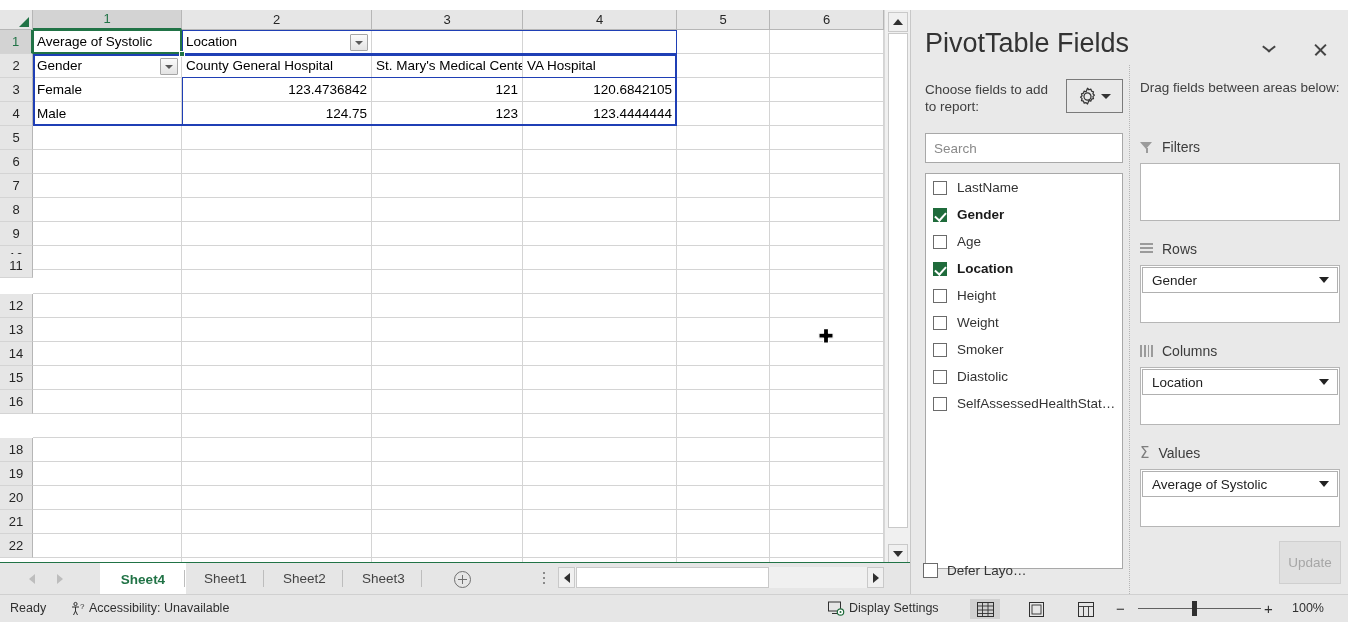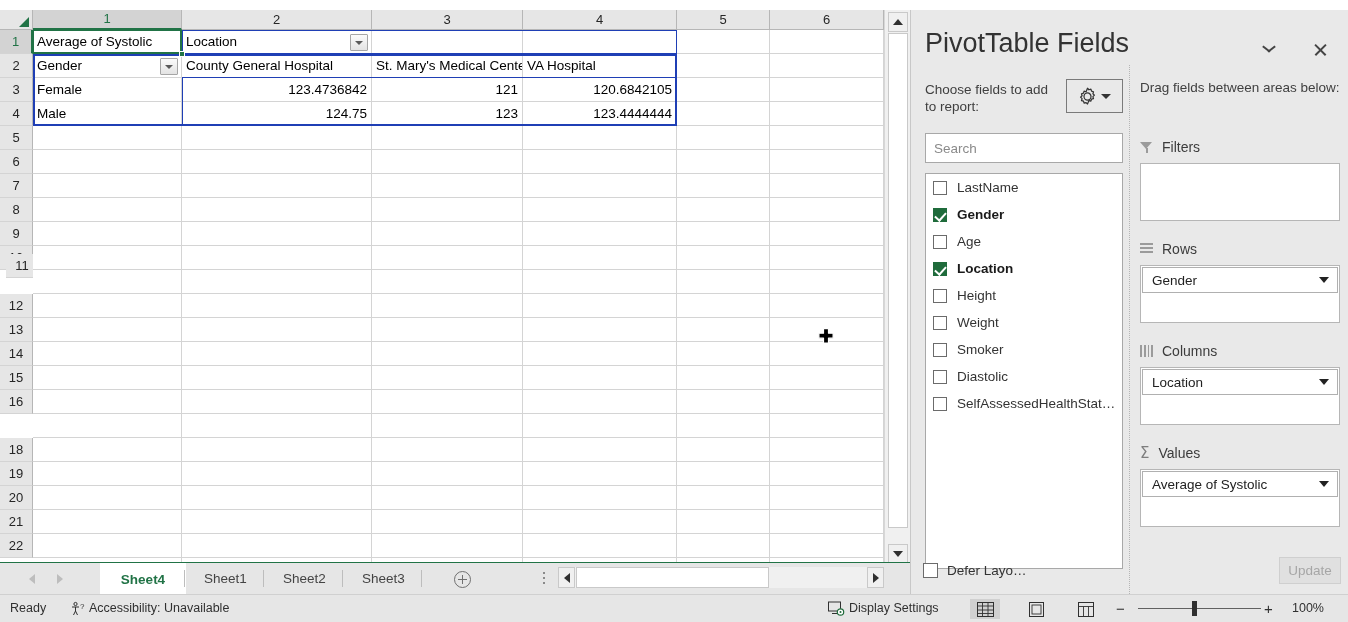--- a/index.html
+++ b/index.html
@@ -171,21 +171,21 @@
   .ic-rows { width:13px;height:12px; }
   .ic-rows span { display:block;height:2px;background:#9b9b9b;margin-bottom:2px; }
   .ic-cols { width:13px;height:12px;display:flex;gap:2px; }
   .ic-cols span { display:block;width:2px;height:12px;background:#9b9b9b; }
   .ic-sigma { font-size:15px;color:#7e7e7e;line-height:13px;font-family:"DejaVu Sans",sans-serif; }
 
   .deferrow { position: absolute; left: 12px; bottom: 16px; display:flex; align-items:center; }
   .defercb { width: 15px; height: 15px; border: 1px solid #6b6b6b; background: #fff; margin-right: 9px; }
   .defertxt { font-size: 13.5px; color: #333; }
   .updatebtn {
-    position: absolute; right: 8px; bottom: 10px; width: 62px; height: 27px;
+    position: absolute; right: 8px; bottom: 10px; width: 62px; height: 43px;
     background: #e0e0e0; border: 1px solid #cfcfcf; color: #a6a6a6;
     font-size: 13.5px; display:flex;align-items:center;justify-content:center;
   }
 
   
   #cursor { position: absolute; left: 818px; top: 328px; width: 16px; height: 17px; }
 </style>
 </head>
 <body>
 
@@ -209,21 +209,21 @@
         <div class="rowhead sel" style="top: 0px; height: 24px; line-height: 23px;">1</div>
         <div class="rowhead" style="top: 24px; height: 24px; line-height: 23px;">2</div>
         <div class="rowhead" style="top: 48px; height: 24px; line-height: 23px;">3</div>
         <div class="rowhead" style="top: 72px; height: 24px; line-height: 23px;">4</div>
         <div class="rowhead" style="top: 96px; height: 24px; line-height: 23px;">5</div>
         <div class="rowhead" style="top: 120px; height: 24px; line-height: 23px;">6</div>
         <div class="rowhead" style="top: 144px; height: 24px; line-height: 23px;">7</div>
         <div class="rowhead" style="top: 168px; height: 24px; line-height: 23px;">8</div>
         <div class="rowhead" style="top: 192px; height: 24px; line-height: 23px;">9</div>
         <div class="rowhead" style="top: 216px; height: 24px; line-height: 23px;">10</div>
-        <div class="rowhead" style="top: 224px; height: 24px; line-height: 23px; margin-left: 6px;">11</div>
+        <div class="rowhead" style="top: 224px; height: 24px; line-height: 23px;">11</div>
         <div class="rowhead" style="top: 264px; height: 24px; line-height: 23px;">12</div>
         <div class="rowhead" style="top: 288px; height: 24px; line-height: 23px;">13</div>
         <div class="rowhead" style="top: 312px; height: 24px; line-height: 23px;">14</div>
         <div class="rowhead" style="top: 336px; height: 24px; line-height: 23px;">15</div>
         <div class="rowhead" style="top: 360px; height: 24px; line-height: 23px;">16</div>
         <div class="rowhead" style="top: 395px; height: 24px; line-height: 23px; margin-top: 23px;">17</div>
         <div class="rowhead" style="top: 408px; height: 24px; line-height: 23px;">18</div>
         <div class="rowhead" style="top: 432px; height: 24px; line-height: 23px;">19</div>
         <div class="rowhead" style="top: 456px; height: 24px; line-height: 23px;">20</div>
         <div class="rowhead" style="top: 480px; height: 24px; line-height: 23px;">21</div>

